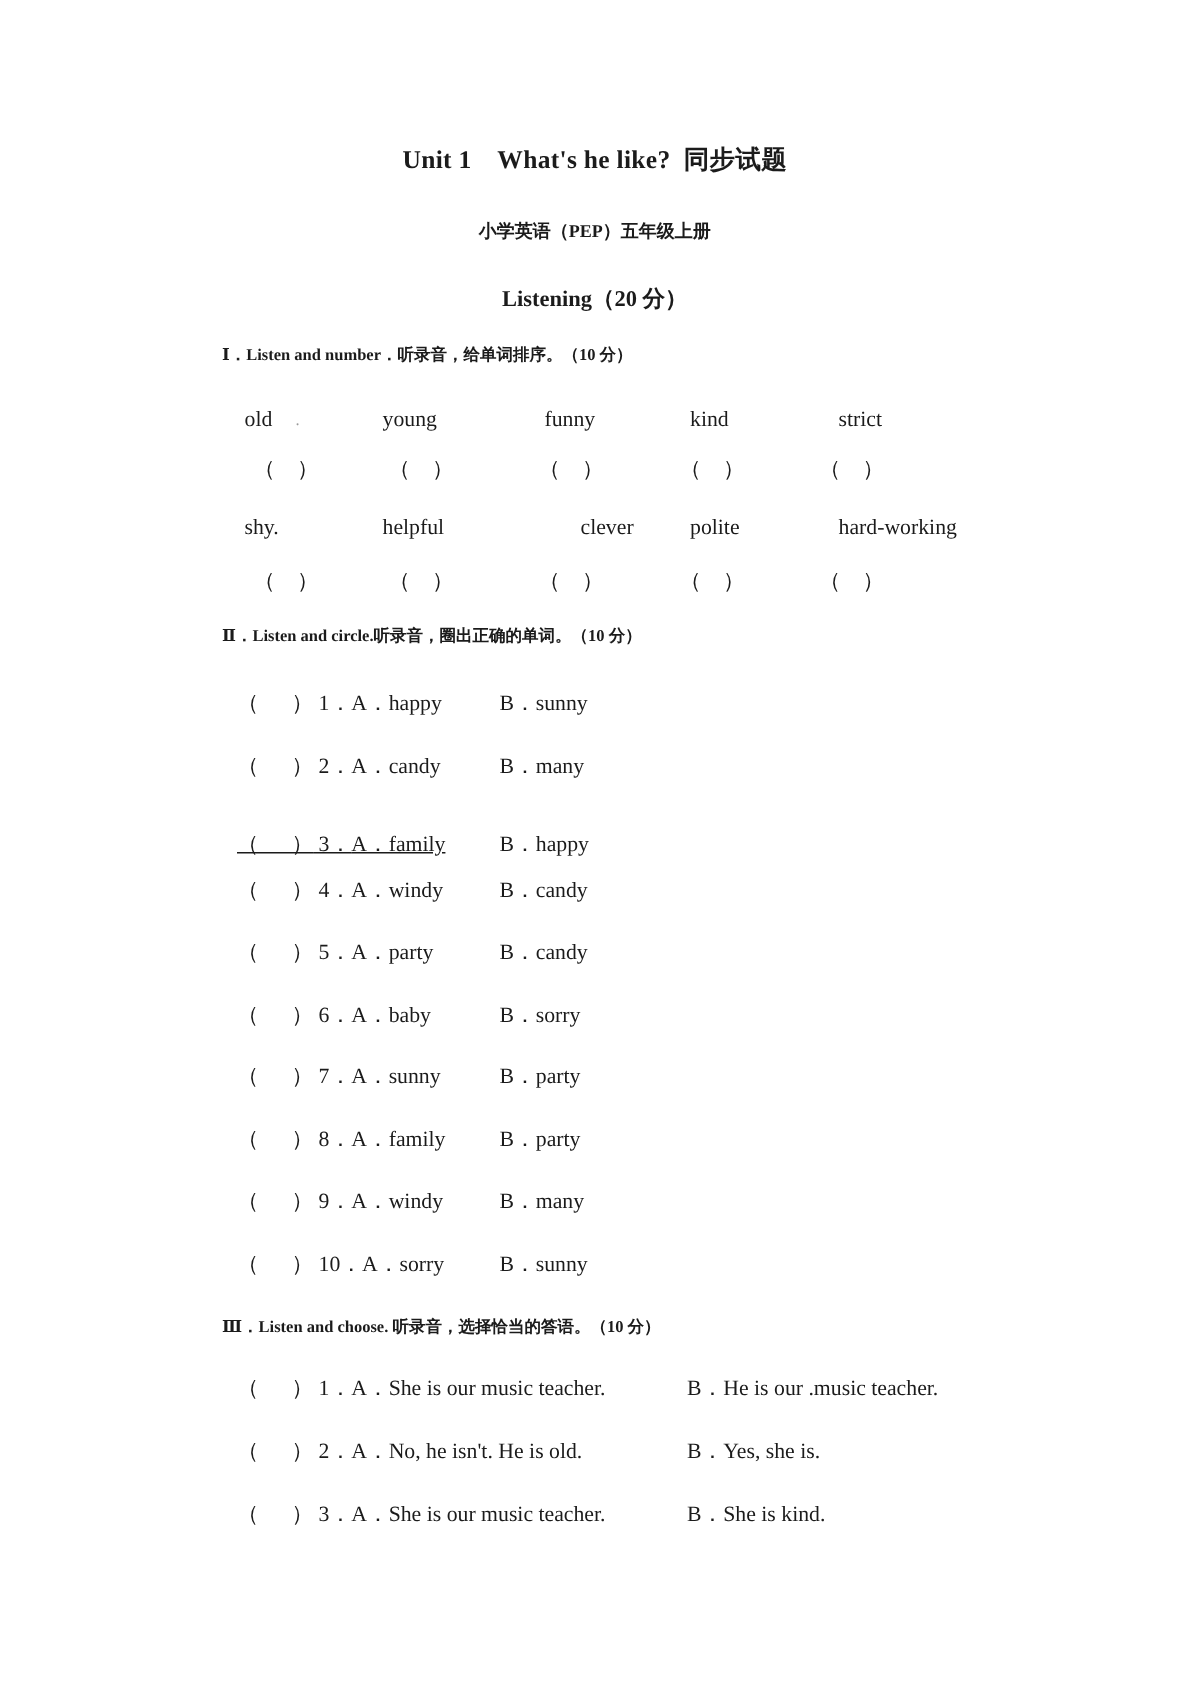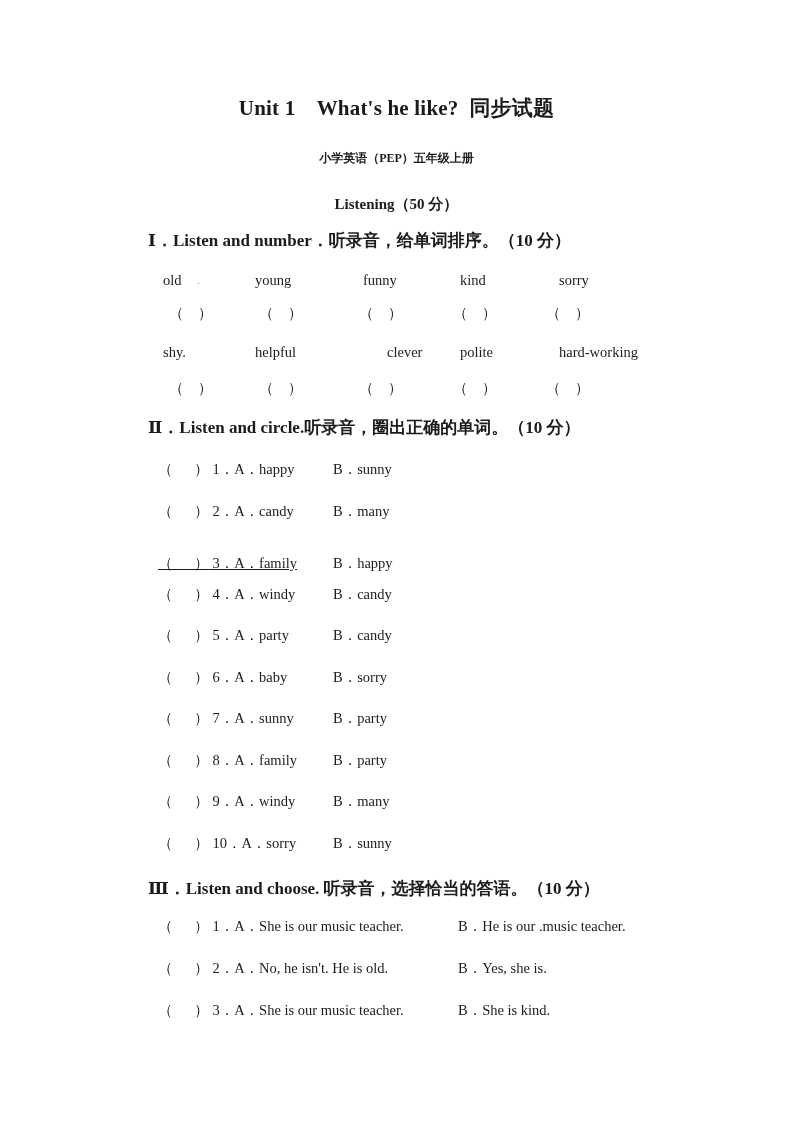--- a/index.html
+++ b/index.html
@@ -24,21 +24,21 @@
 
   
   .title-block {
     position: absolute;
     left: 0;
     right: 0;
     top: 98px;
     text-align: center;
   }
   .doc-title {
-    font-size: 21px;
+    font-size: 17px;
     font-weight: bold;
     letter-spacing: 0.2px;
     line-height: 1;
     white-space: pre;
   }
   .doc-subtitle {
     margin-top: 33px;
     font-size: 12px;
     font-weight: bold;
     line-height: 1;
@@ -49,21 +49,21 @@
     font-size: 15px;
     font-weight: bold;
     line-height: 1;
     white-space: pre;
   }
 
   
   .sec-head {
     position: absolute;
     left: 148px;
-    font-size: 17px;
+    font-size: 11px;
     font-weight: bold;
     line-height: 1;
     white-space: pre;
   }
 
   
   .word-row,
   .paren-row {
     position: absolute;
     left: 163px;
@@ -101,32 +101,32 @@
   .choice-row .opt-b { white-space: pre; }
 </style>
 </head>
 <body>
 
 <div class="page">
 
   <div class="title-block">
     <div class="doc-title">Unit 1　What's he like?  同步试题</div>
     <div class="doc-subtitle">小学英语（PEP）五年级上册</div>
-    <div class="doc-section-title">Listening（50 分）</div>
+    <div class="doc-section-title">Listening（20 分）</div>
   </div>
 
   <div class="sec-head" style="top:232px;">Ⅰ．Listen and number．听录音，给单词排序。（10 分）</div>
 
   <div class="word-row" id="s1-row1-words" style="top: 270px;">
       <span class="word-cell" style="left: 0px;">old</span>
       <span class="word-cell dot-artifact" style="left: 34px;">.</span>
       <span class="word-cell" style="left: 92px;">young</span>
       <span class="word-cell" style="left: 200px;">funny</span>
       <span class="word-cell" style="left: 297px;">kind</span>
-      <span class="word-cell" style="left: 396px;">sorry</span>
+      <span class="word-cell" style="left: 396px;">strict</span>
     </div>
   <div class="paren-row" id="s1-row1-parens" style="top: 303px;">
       <span class="paren-cell" style="left: 6px;">（　）</span>
       <span class="paren-cell" style="left: 96px;">（　）</span>
       <span class="paren-cell" style="left: 196px;">（　）</span>
       <span class="paren-cell" style="left: 290px;">（　）</span>
       <span class="paren-cell" style="left: 383px;">（　）</span>
     </div>
   <div class="word-row" id="s1-row2-words" style="top: 342px;">
       <span class="word-cell" style="left: 0px;">shy.</span>

